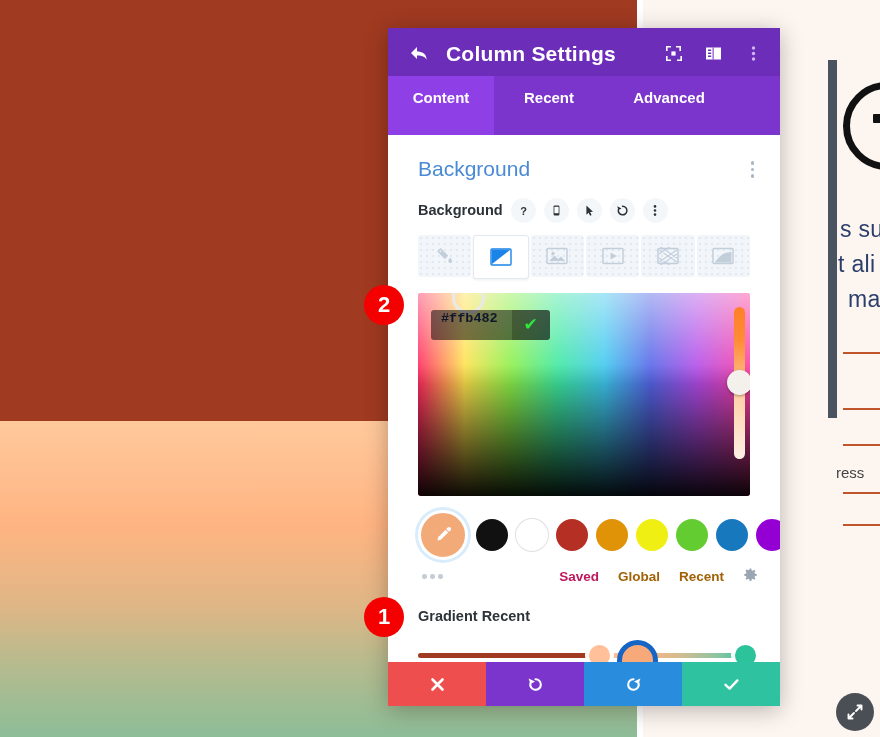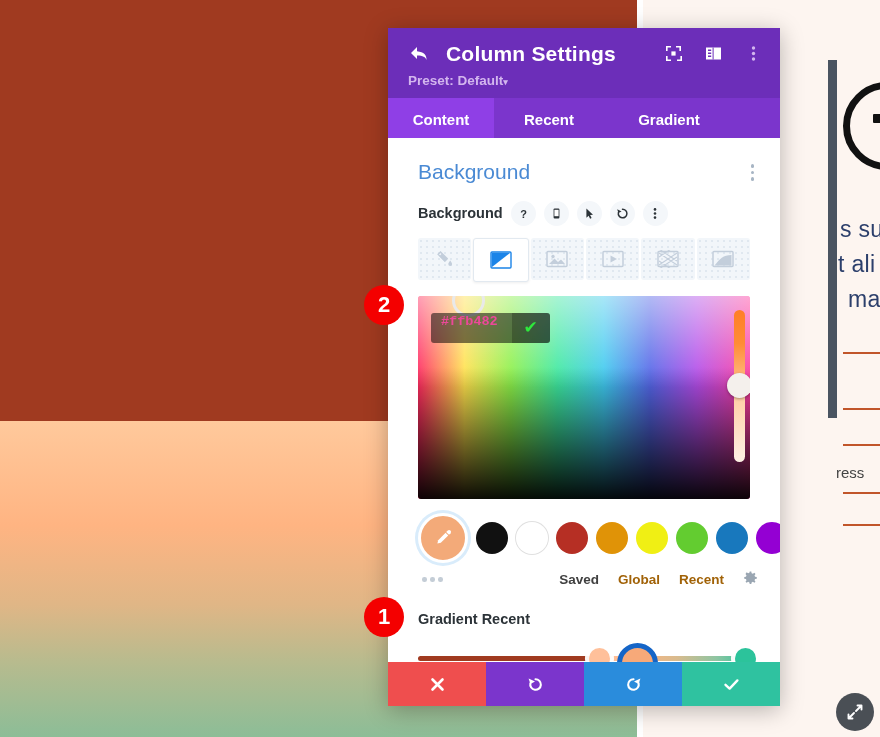--- a/index.html
+++ b/index.html
@@ -41,21 +41,21 @@
   .m-title-row{display:flex;align-items:center;gap:16px;}
   .back-arrow{width:22px;height:22px;position:relative;cursor:pointer;flex:0 0 auto;}
   .back-arrow svg{display:block;}
   .m-title{color:#fff;font-size:21px;font-weight:700;letter-spacing:.2px;}
   .m-head-icons{position:absolute;right:18px;top:16px;display:flex;align-items:center;gap:22px;}
   .hi{width:18px;height:18px;cursor:pointer;display:flex;align-items:center;justify-content:center;}
   .m-preset{color:#d3b6ee;font-size:13.5px;font-weight:700;margin-top:7px;cursor:pointer;}
   .m-preset .caret{font-size:9px;}
 
   .m-tabs{display:flex;background:#7b35cc;flex:0 0 auto;}
-  .m-tab{padding:13px 0 10px 0;color:#fff;font-size:15px;font-weight:700;text-align:center;cursor:pointer;}
+  .m-tab{padding:13px 0 29px 0;color:#fff;font-size:15px;font-weight:700;text-align:center;cursor:pointer;}
   .m-tab.t-content{width:106px;background:#8f3fe6;}
   .m-tab.t-design{width:110px;}
   .m-tab.t-advanced{width:130px;}
 
   .m-body{flex:1 1 auto;overflow:hidden;position:relative;background:#fff;}
 
   .sec-head{display:flex;align-items:center;justify-content:space-between;padding:22px 22px 0 30px;}
   .sec-title{color:#4a8ad4;font-size:21px;}
   .kebab-v{display:flex;flex-direction:column;gap:3px;cursor:pointer;padding:4px;}
   .kebab-v i{display:block;width:3.5px;height:3.5px;border-radius:50%;background:#a7b5c4;}
@@ -80,21 +80,21 @@
       linear-gradient(to right,
         #ff2a5f 0%, #ffe14d 14%, #8cf04a 28%, #3ee8a0 42%,
         #3fc9ef 56%, #5566e8 70%, #b34de8 84%, #ff3d9e 100%);
   }
   .cf-white{position:absolute;inset:0;
     background:linear-gradient(to bottom, rgba(255,255,255,.55) 0%, rgba(255,255,255,0) 45%);}
   .cf-handle{position:absolute;left:34px;top:-12px;width:27px;height:27px;border-radius:50%;
     border:3px solid #e9e9e9;background:transparent;cursor:pointer;z-index:3;}
   .hexbox{position:absolute;left:13px;top:17px;height:30px;display:flex;align-items:stretch;
     background:rgba(0,0,0,.52);border-radius:3px;z-index:4;overflow:hidden;}
-  .hexval{display:flex;align-items:center;padding:0 14px 12px 10px;color:#ec4899;font-size:13.5px;font-weight:700;
+  .hexval{display:flex;align-items:center;padding:0 14px 12px 10px;color:#0f172a;font-size:13.5px;font-weight:700;
     font-family:"Liberation Mono",monospace;}
   .hexok{width:38px;display:flex;align-items:center;justify-content:center;background:rgba(0,0,0,.22);
     color:#2ee83c;font-size:17px;cursor:pointer;}
 
   .vslider{position:absolute;width:11px;border-radius:6px;z-index:3;}
   .vs-hue{left:316px;top:14px;height:152px;
     background:linear-gradient(to bottom,#ff7f27 0%,#ff8c36 22%,#ffd2aa 60%,#fdf0e4 100%);}
   .vs-alpha{left:350px;top:14px;height:152px;
     background:linear-gradient(to bottom,#fff 0%,#e6d2c0 45%,#d8d8d8 75%,#fafafa 100%);}
   .vs-knob{position:absolute;width:25px;height:25px;border-radius:50%;background:#f4f0ec;
@@ -110,21 +110,21 @@
                      linear-gradient(45deg,#e6e6e6 25%,transparent 25%,transparent 75%,#e6e6e6 75%);
     background-size:9px 9px;background-position:0 0,4.5px 4.5px;}
   .sw-none::after{content:"";position:absolute;left:50%;top:-3px;width:2.6px;height:38px;
     background:#f0524a;transform:rotate(38deg);transform-origin:top center;}
 
   .sw-foot{display:flex;align-items:center;padding:8px 22px 0 34px;}
   .dots3{display:flex;gap:3.5px;cursor:pointer;}
   .dots3 i{width:4.5px;height:4.5px;border-radius:50%;background:#c4cdd6;display:block;}
   .sw-tabs{margin-left:auto;display:flex;align-items:center;gap:19px;}
   .swt{font-size:13.5px;font-weight:700;color:#a16207;cursor:pointer;}
-  .swt.active{color:#404040;}
+  .swt.active{color:#be185d;}
   .gear{color:#9aa6b2;font-size:15px;cursor:pointer;}
 
   
   .gs-title{padding:22px 0 0 30px;font-size:14.5px;color:#2c3338;font-weight:600;}
   .gs-wrap{margin:16px 30px 0 30px;position:relative;height:50px;}
   .gs-track{position:absolute;left:0;top:13px;width:100%;height:5px;border-radius:3px;
     background:linear-gradient(to right,#a03a20 0%,#a03a20 52%,#ffc09a 58%,#ffb482 65%,#d9bb8e 78%,#8dc5a2 90%,#2cc39b 100%);}
   .gs-stop{position:absolute;top:5px;width:21px;height:21px;border-radius:50%;cursor:pointer;
     box-shadow:0 0 0 4px rgba(255,255,255,.95),0 1px 4px rgba(0,0,0,.18);}
   .gs-stop.sel{top:0;width:31px;height:31px;border:5px solid #1565c7;background:#f7a979;box-shadow:none;}
@@ -199,27 +199,26 @@
           </svg>
       </span>
       <span class="hi">
         <svg width="5" height="17" viewBox="0 0 5 17">
             <circle cx="2.5" cy="3" r="1.7" fill="#d3b6ee"></circle>
             <circle cx="2.5" cy="8.5" r="1.7" fill="#d3b6ee"></circle>
             <circle cx="2.5" cy="14" r="1.7" fill="#d3b6ee"></circle>
           </svg>
       </span>
     </div>
-    <div class="m-preset"><span>Preset: Default</span><span class="caret">▾</span></div>
   </div>
 
   <div class="m-tabs">
     <div class="m-tab t-content">Content</div>
     <div class="m-tab t-design">Recent</div>
-    <div class="m-tab t-advanced">Gradient</div>
+    <div class="m-tab t-advanced">Advanced</div>
   </div>
 
   <div class="m-body">
 
     <div class="sec-head">
       <div class="sec-title">Background</div>
       <div class="kebab-v">
           <i></i>
           <i></i>
           <i></i>

